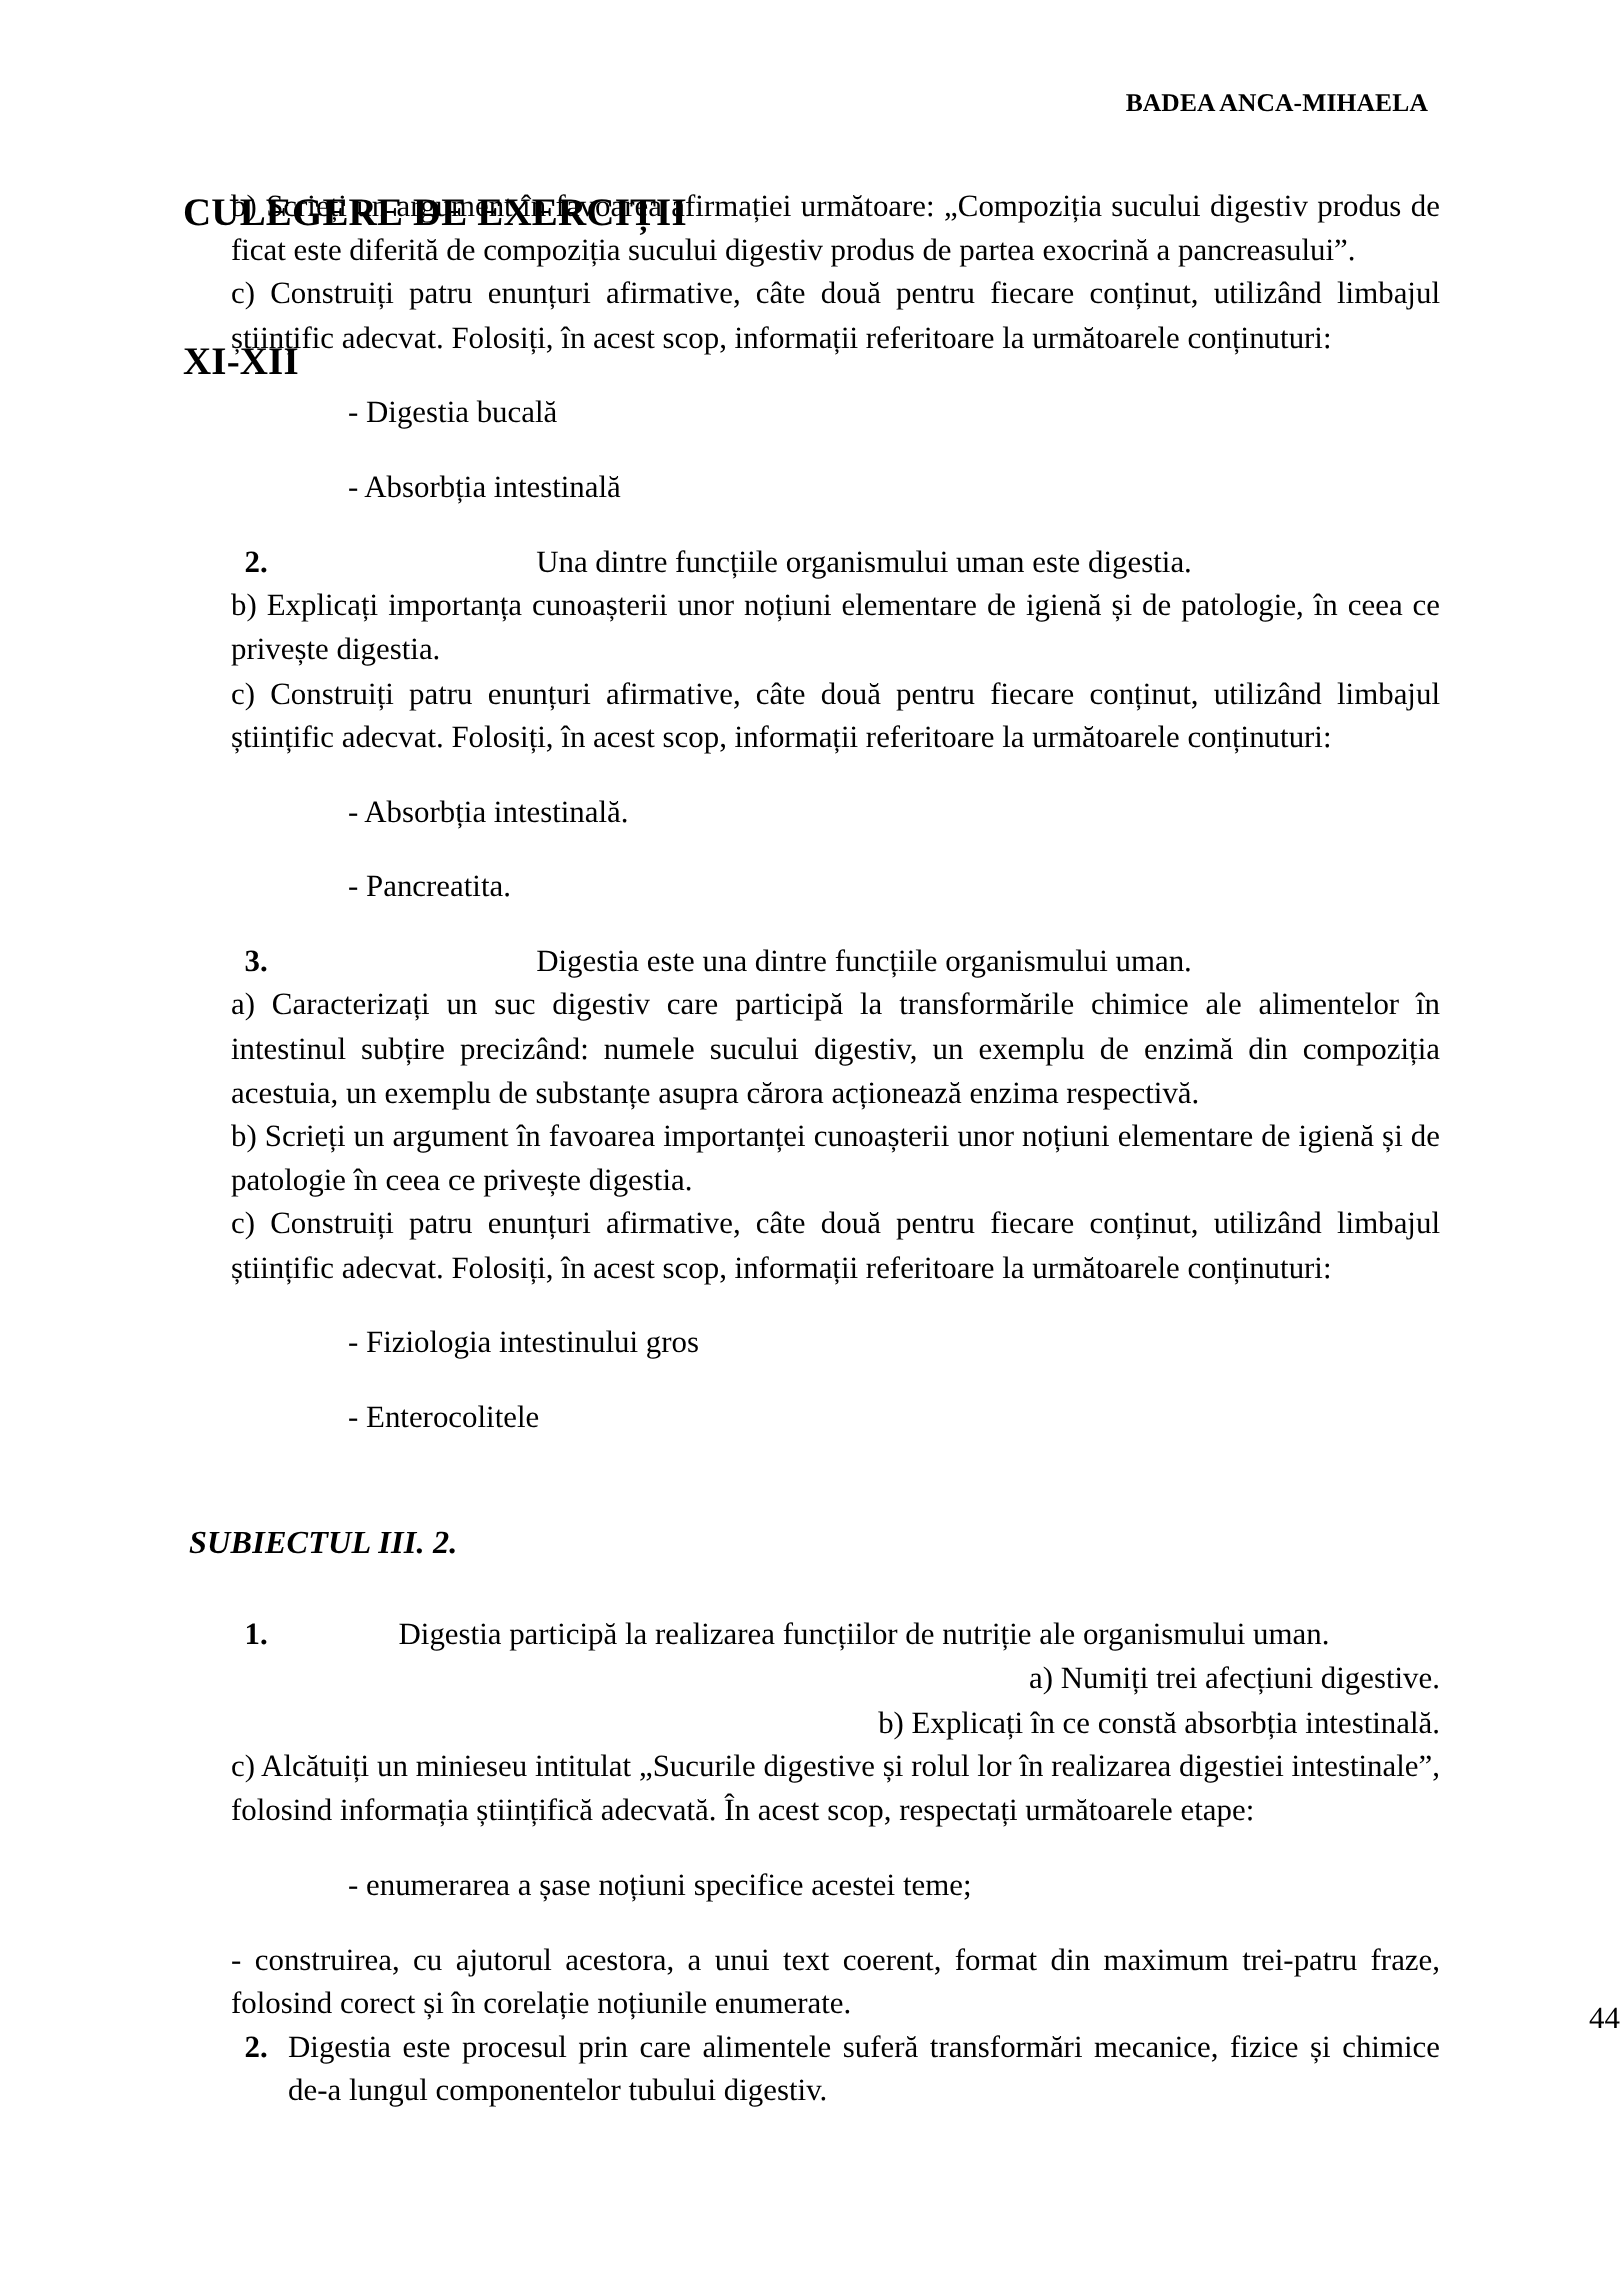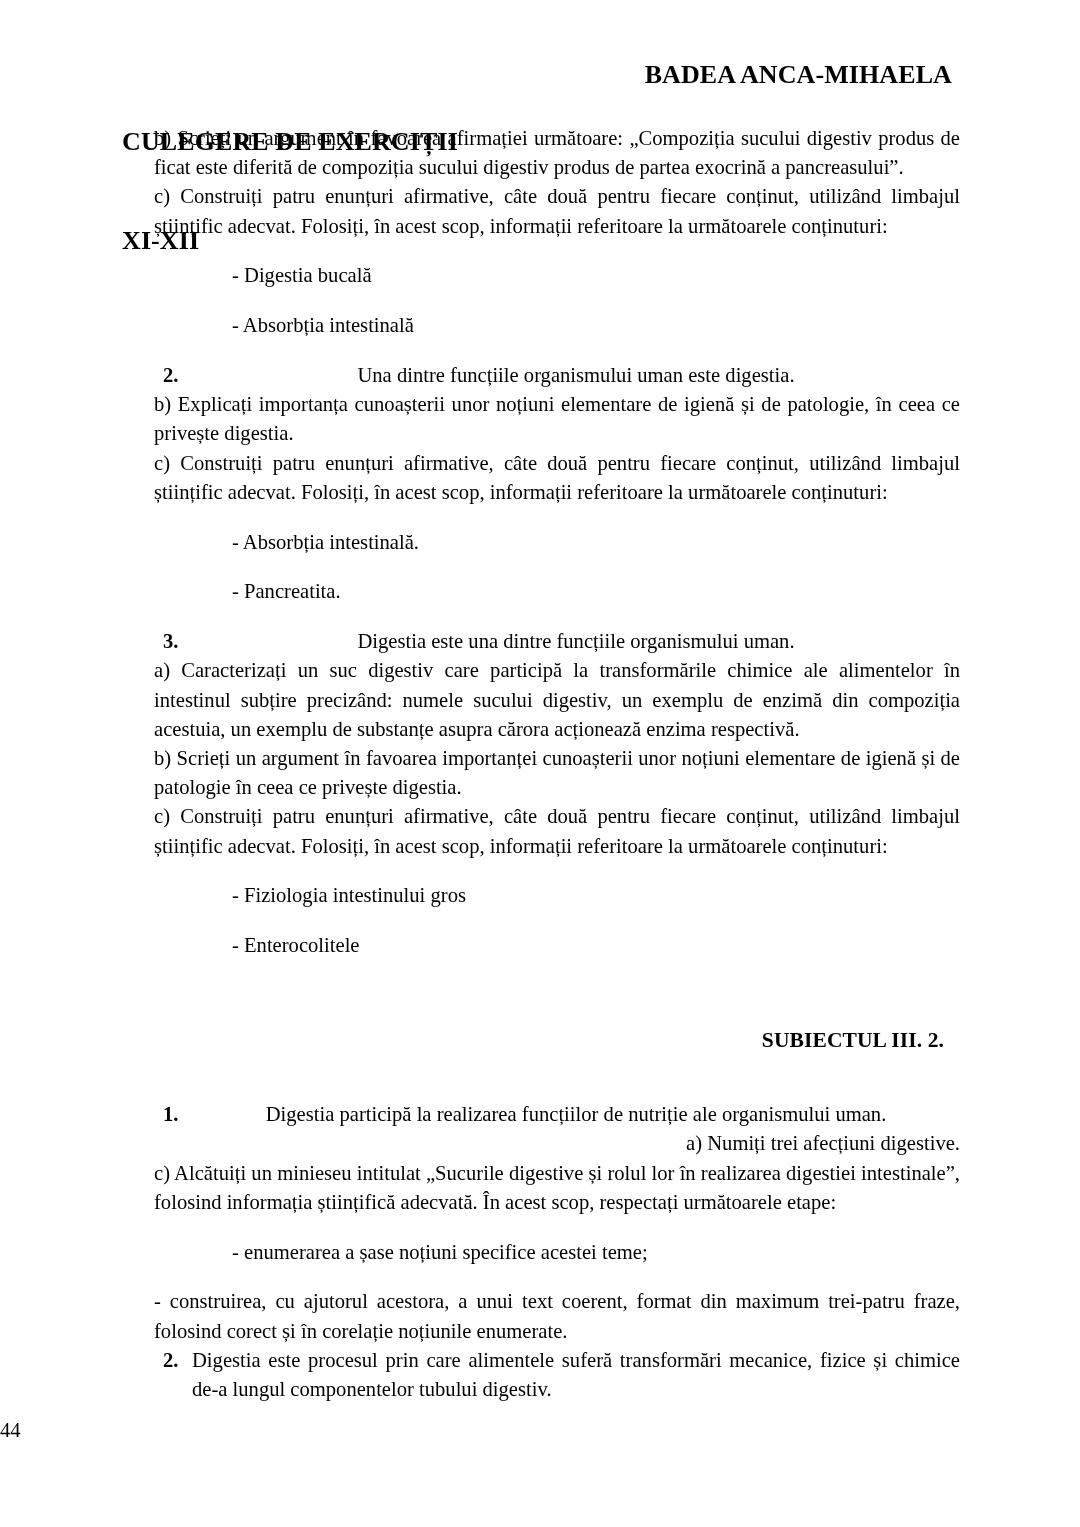--- a/index.html
+++ b/index.html
@@ -36,21 +36,21 @@
   .header-left {
     text-align: left;
     font-weight: bold;
     font-size: 26px;
     letter-spacing: 0.1px;
     line-height: 1.28;
     white-space: pre;
   }
   .header-right {
     font-weight: bold;
-    font-size: 26px;
+    font-size: 17px;
     letter-spacing: 0.1px;
     line-height: 1.28;
     padding-top: 0px;
     white-space: nowrap;
   }
 
   
   .body-block {
     position: absolute;
     left: 122px;
@@ -100,35 +100,36 @@
     font-size: 20.6px;
     line-height: 29.2px;
     text-align: left;
   }
 
   
   .section-heading {
     font-weight: bold;
     font-size: 21.5px;
     line-height: 29.2px;
-    text-align: right;
-    margin: 16px;
+    text-align: left;
+    margin: 4px;
     letter-spacing: 0.1px;
+    font-style: italic;
   }
 
   .gap-before-heading { height: 29px; }
   .gap-after-heading  { height: 29px; }
 
   
   .folio {
     position: absolute;
     left: 0;
-    top: 1416px;
+    top: 1332px;
     width: 1080px;
-    text-align: left;
+    text-align: right;
     font-size: 20.6px;
     line-height: 29.2px;
   }
 </style>
 </head>
 <body>
 
 <div class="page">
 
   <div class="header">
@@ -167,20 +168,21 @@
 
     <div class="gap-before-heading"></div>
     <p class="section-heading">SUBIECTUL III. 2.</p>
     <div class="gap-after-heading"></div>
 
     <div class="numitem">
       <span class="marker">1.</span>
       <span class="itemtext">Digestia participă la realizarea funcțiilor de nutriție ale organismului uman.</span>
     </div>
     <p class="para sub lastline">a) Numiți trei afecțiuni digestive.</p>
+    <p class="para sub lastline">b) Explicați în ce constă absorbția intestinală.</p>
     <p class="para sub">c) Alcătuiți un minieseu intitulat „Sucurile digestive și rolul lor în realizarea digestiei intestinale”, folosind informația științifică adecvată. În acest scop, respectați următoarele etape:</p>
     <p class="dash">- enumerarea a șase noțiuni specifice acestei teme;</p>
     <p class="para sub">- construirea, cu ajutorul acestora, a unui text coerent, format din maximum trei-patru fraze, folosind corect și în corelație noțiunile enumerate.</p>
 
     <div class="numitem">
       <span class="marker">2.</span>
       <span>Digestia este procesul prin care alimentele suferă transformări mecanice, fizice și chimice de-a lungul componentelor tubului digestiv.</span>
     </div>
 
   </div>

